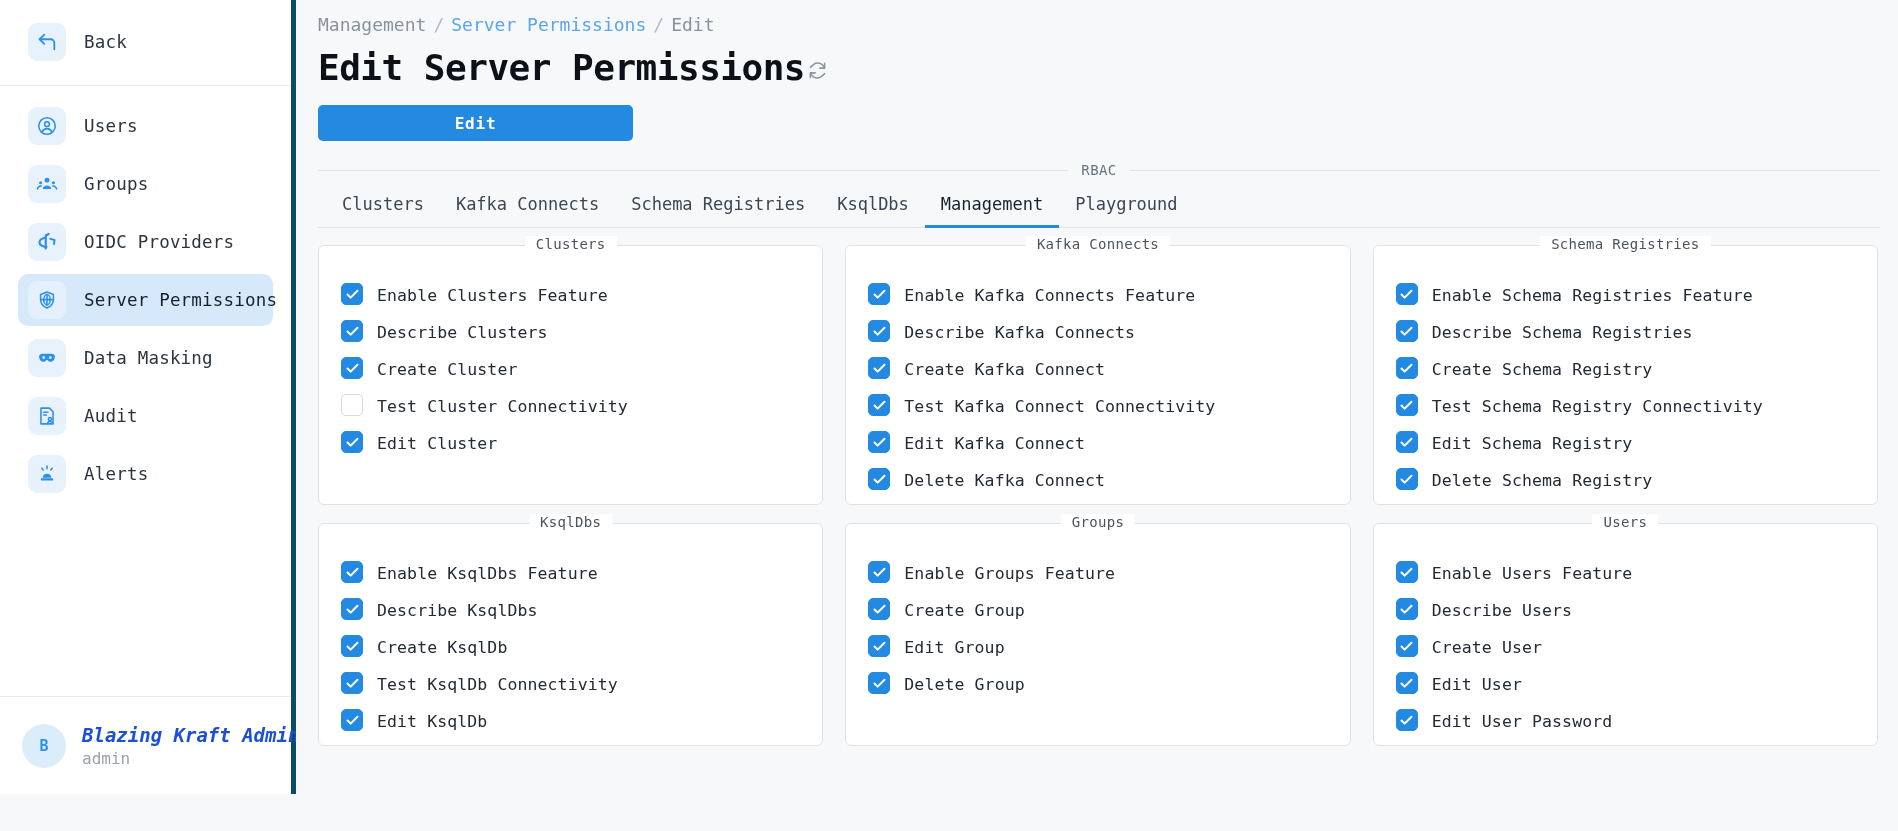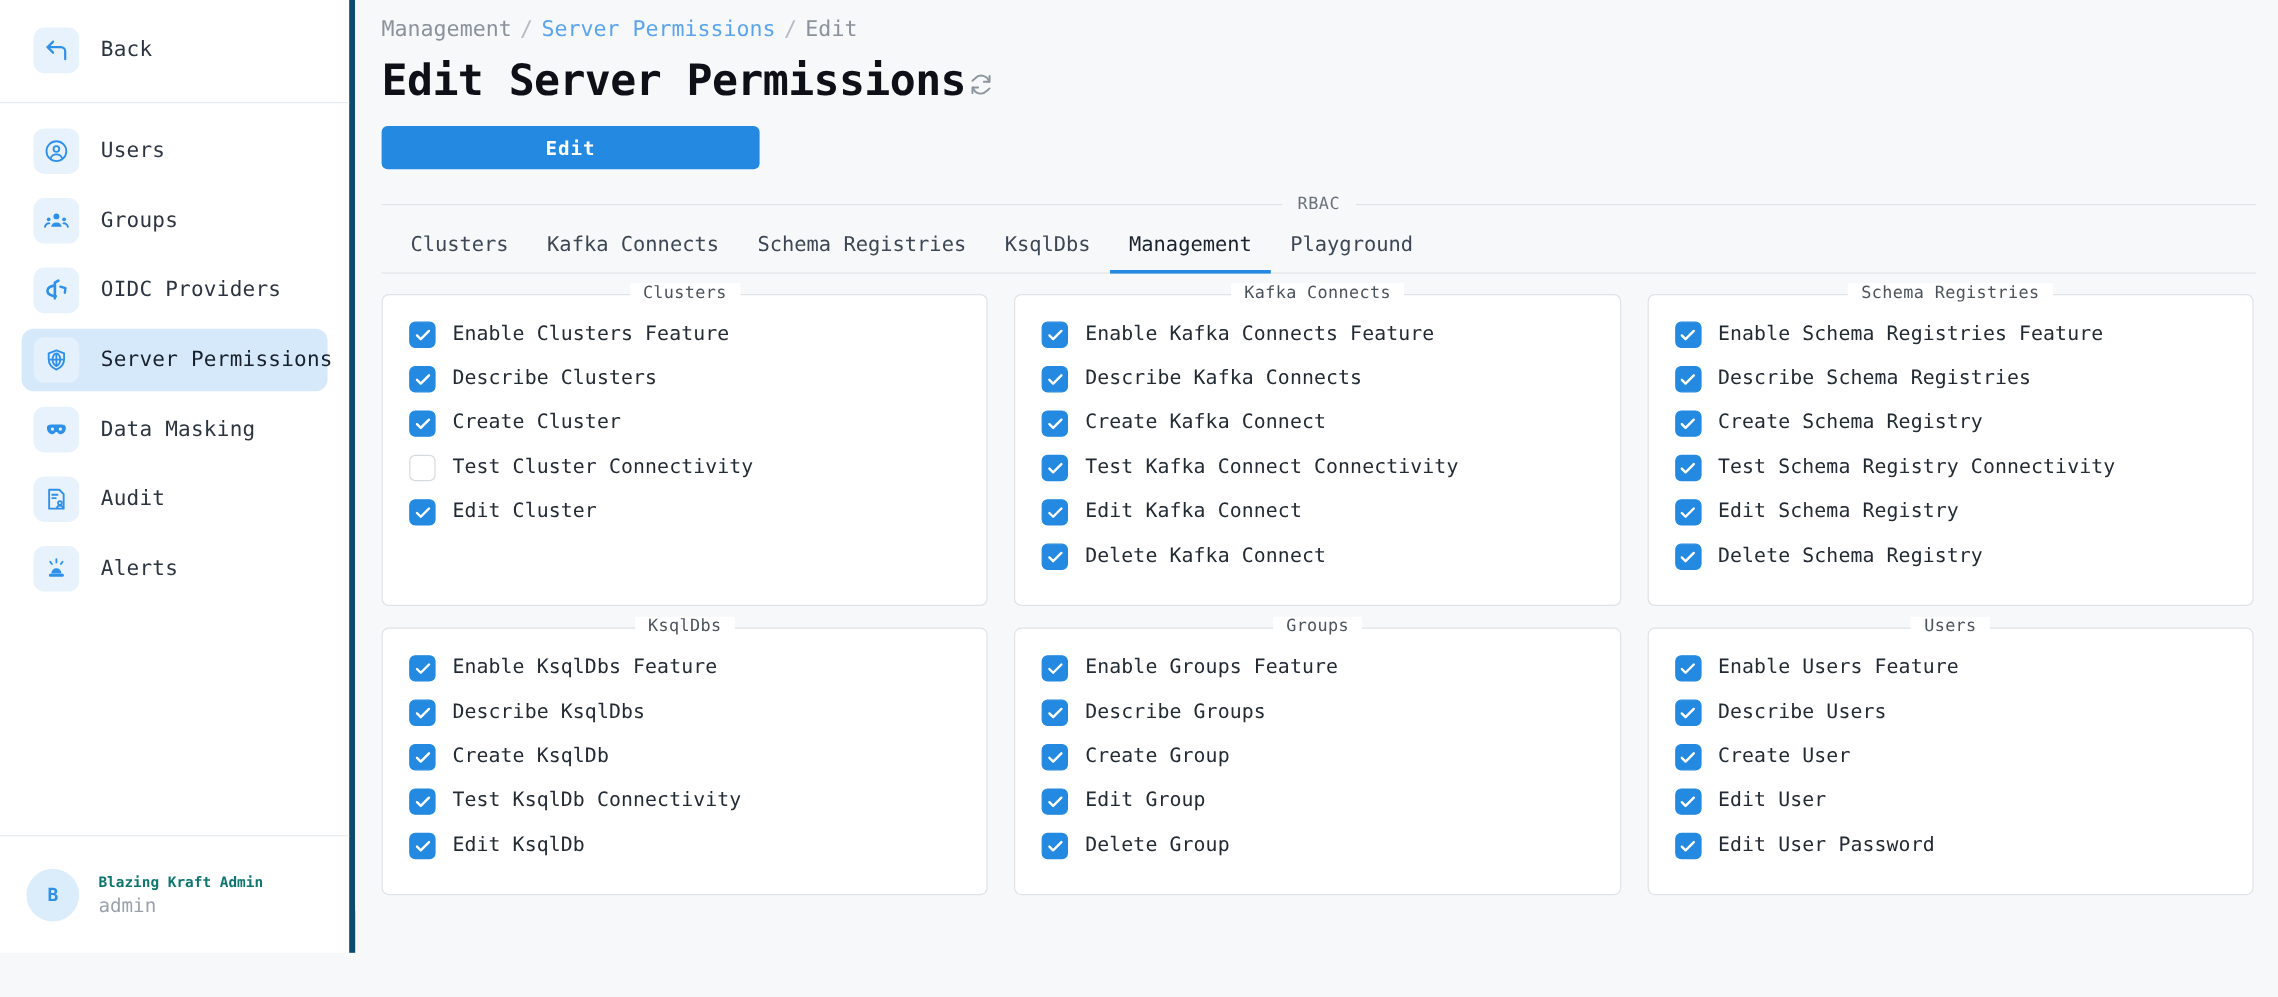--- a/index.html
+++ b/index.html
@@ -83,23 +83,24 @@
     color: #2e90e8;
     display: flex;
     align-items: center;
     justify-content: center;
     font-size: 15px;
     font-weight: bold;
     flex: 0 0 44px;
   }
   #user-texts { display: flex; flex-direction: column; gap: 3px; }
   #user-name {
-    font-size: 12px;
+    font-size: 19px;
+    font-style: italic;
     font-weight: bold;
-    color: #0f766e;
+    color: #1d4ed8;
     white-space: nowrap;
   }
   #user-role { font-size: 16px; color: #9aa3ad; }
 
   
   #main {
     flex: 1 1 auto;
     height: 759px;
     background: #f7f8fa;
     padding: 0 18px 0 18px;
@@ -221,21 +222,21 @@
     font-size: 14px;
     color: #4b535d;
     white-space: nowrap;
     letter-spacing: 0.3px;
   }
 
   .perm-list { padding: 22px 0 0 22px; }
 
   .perm-row {
     display: flex;
-    align-items: flex-start;
+    align-items: flex-end;
     gap: 14px;
     height: 37px;
     cursor: pointer;
   }
 
   .cb {
     width: 22px;
     height: 22px;
     border-radius: 5px;
     flex: 0 0 22px;
@@ -603,28 +604,20 @@
               </svg>
             </span>
             <span class="perm-label">Enable Groups Feature</span>
           </label>
           <label class="perm-row">
             <span class="cb on">
               <svg width="15" height="15" viewBox="0 0 24 24" fill="none" stroke="#ffffff" stroke-width="3.2" stroke-linecap="round" stroke-linejoin="round">
                 <polyline points="20 6 9 17 4 12"></polyline>
               </svg>
             </span>
-            <span class="perm-label">Describe Groups</span>
-          </label>
-          <label class="perm-row">
-            <span class="cb on">
-              <svg width="15" height="15" viewBox="0 0 24 24" fill="none" stroke="#ffffff" stroke-width="3.2" stroke-linecap="round" stroke-linejoin="round">
-                <polyline points="20 6 9 17 4 12"></polyline>
-              </svg>
-            </span>
             <span class="perm-label">Create Group</span>
           </label>
           <label class="perm-row">
             <span class="cb on">
               <svg width="15" height="15" viewBox="0 0 24 24" fill="none" stroke="#ffffff" stroke-width="3.2" stroke-linecap="round" stroke-linejoin="round">
                 <polyline points="20 6 9 17 4 12"></polyline>
               </svg>
             </span>
             <span class="perm-label">Edit Group</span>
           </label>

